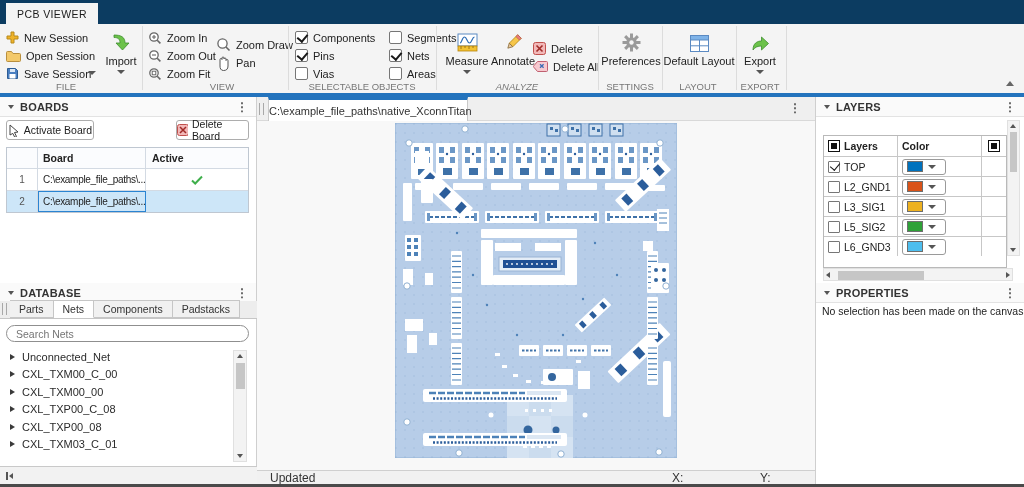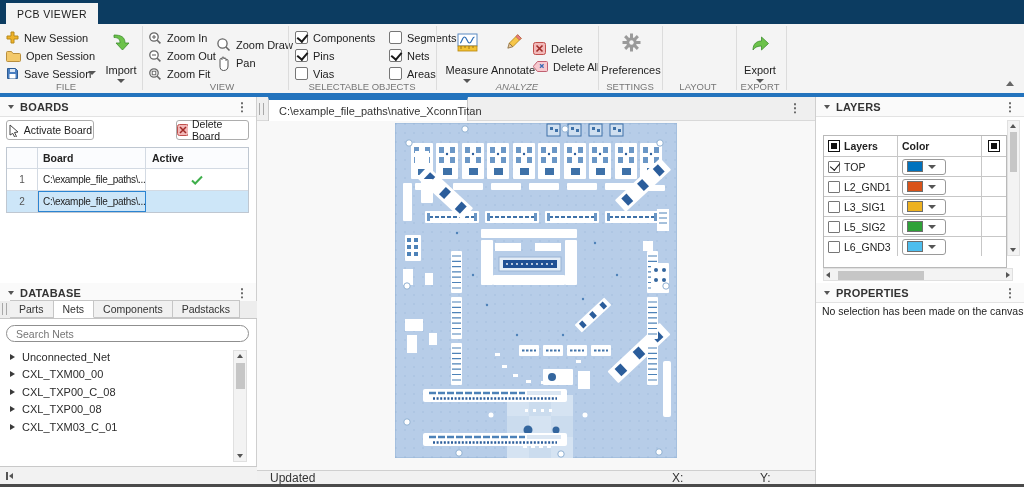--- a/index.html
+++ b/index.html
@@ -12,21 +12,21 @@
              color:#1a1a1a; font-size:10.5px; letter-spacing:.4px; display:flex; align-items:center; justify-content:center; }
 
   
   .ribbon { position:absolute; left:0; top:24px; width:1024px; height:69px; background:#f4f4f4; }
   .ribbon-strip { position:absolute; left:0; top:93px; width:1024px; height:4px; background:#2373bd; }
   .vsep { position:absolute; top:2px; height:64px; width:1px; background:#dcdcdc; }
   .sec-label { position:absolute; top:57px; height:11px; font-size:9.5px; color:#767676; text-align:center; line-height:11px; }
   .rbtn { position:absolute; height:17px; display:flex; align-items:center; gap:5px; font-size:11px; color:#222; white-space:nowrap; cursor:default; }
   .rcol { position:absolute; display:flex; flex-direction:column; align-items:center; font-size:11px; color:#222; white-space:nowrap; }
   .rcol .ric { height:24px; display:flex; align-items:flex-end; justify-content:center; }
-  .rcol .rlb { margin-top:12px; }
+  .rcol .rlb { margin-top:3px; }
   .caret { width:0; height:0; border-left:4px solid transparent; border-right:4px solid transparent; border-top:4px solid #555; display:inline-block; }
   .cb { width:13px; height:13px; border:1px solid #767676; border-radius:2px; background:#fff; position:relative; flex:0 0 auto; }
   .cb.checked::after { content:""; position:absolute; left:3px; top:0; width:5px; height:8px;
                        border-right:2px solid #1a1a1a; border-bottom:2px solid #1a1a1a; transform:rotate(40deg); }
   .rib-collapse { position:absolute; left:1006px; top:57px; width:0; height:0;
                   border-left:4px solid transparent; border-right:4px solid transparent; border-bottom:5px solid #666; }
 
   
   .phead { display:flex; align-items:center; gap:6px; padding:0 8px; height:20px; background:#fafafa; border-bottom:1px solid #e3e3e3; }
   .ph-caret { width:0; height:0; border-left:3.5px solid transparent; border-right:3.5px solid transparent; border-top:4px solid #555; }
@@ -72,21 +72,21 @@
   .net-item { display:flex; align-items:center; gap:7px; padding-left:10px; height:17.5px; font-size:11px; color:#2b2b2b; cursor:default; }
   .nl-scroll { position:absolute; left:233px; top:253px; width:14px; height:112px; background:#f3f3f3; border:1px solid #e0e0e0; }
   .lp-hscroll { position:absolute; left:0; top:369px; width:257px; height:18px; background:#f2f2f2; border-top:1px solid #c9c9c9;
                 display:flex; align-items:center; padding-left:6px; gap:1px; }
   .bar-l { width:2px; height:8px; background:#555; }
 
   
   .canvas-region { position:absolute; left:257px; top:97px; width:558px; height:373px; background:#f8f8f8; }
   .tabstrip { position:absolute; left:0; top:0; width:558px; height:24px; background:#efefef; border-bottom:1px solid #d9d9d9; }
   .doc-tab { position:absolute; left:11px; top:0; width:200px; height:24px; background:#fff; border:1px solid #c9c9c9;
-             border-top:3px solid #2373bd; border-bottom:none; display:flex; align-items:center; padding-left:10px;
+             border-top:3px solid #2373bd; border-bottom:none; display:flex; align-items:center; 
              font-size:11px; color:#333; white-space:nowrap; }
   .ts-grip { position:absolute; left:2px; top:6px; }
   .ts-kebab { position:absolute; right:14px; top:5px; }
   .canvas-body { position:absolute; left:0; top:24px; width:558px; height:349px; }
   .pcb { position:absolute; left:138px; top:2px; }
 
   
   .statusbar { position:absolute; left:257px; top:470px; width:767px; height:14px; background:#f1f1f1;
                border-top:1px solid #cfcfcf; font-size:12px; color:#333; }
   .statusbar span { position:absolute; top:1px; line-height:12px; }
@@ -284,20 +284,30 @@
               <circle r="5.2" fill="#9a9a9a"></circle>
               <circle r="2.2" fill="#f4f4f4"></circle>
             </g>
           </svg>
         </span>
       <span class="rlb">Preferences</span>
     </div>
     <div class="sec-label" style="left:600px; width:60px;">SETTINGS</div>
     <div class="vsep" style="left:662px;"></div>
 
+    <div class="rcol" style="left:661px; top:4px; width:76px;">
+      <span class="ric">
+          <svg width="19" height="17">
+            <rect x=".5" y=".5" width="18" height="16" fill="#fff" stroke="#5b8ac2"></rect>
+            <rect x=".5" y=".5" width="18" height="4.5" fill="#7fb3e8" stroke="#5b8ac2"></rect>
+            <path d="M9.5 5v11.5M.5 10.8h18" stroke="#5b8ac2"></path>
+          </svg>
+        </span>
+      <span class="rlb">Default Layout</span>
+    </div>
     <div class="sec-label" style="left:664px; width:68px;text-align:center;">LAYOUT</div>
     <div class="vsep" style="left:736px;"></div>
 
     <div class="rcol" style="left:738px; top:4px; width:44px;">
       <span class="ric">
           <svg width="19" height="17">
             <path d="M2 15C2 8.5 6 6 10.5 6V2l7 6.5-7 6.5v-4C7 11 4 12 2 15z" fill="#6cc24a" stroke="#3e8e2f" stroke-width=".8"></path>
           </svg>
         </span>
       <span class="rlb">Export</span>
@@ -367,20 +377,24 @@
       <span class="db-tab">Components</span>
       <span class="db-tab">Padstacks</span>
     </div>
 
     <input class="search" type="text" placeholder="Search Nets" style="">
 
     <div class="netlist">
       <div class="net-item">
           <span class="tri-r"></span>
           <span>Unconnected_Net</span>
+        </div>
+      <div class="net-item">
+          <span class="tri-r"></span>
+          <span>CXL_TXM00_C_00</span>
         </div>
       <div class="net-item">
           <span class="tri-r"></span>
           <span>CXL_TXM00_00</span>
         </div>
       <div class="net-item">
           <span class="tri-r"></span>
           <span>CXL_TXP00_C_08</span>
         </div>
       <div class="net-item">

